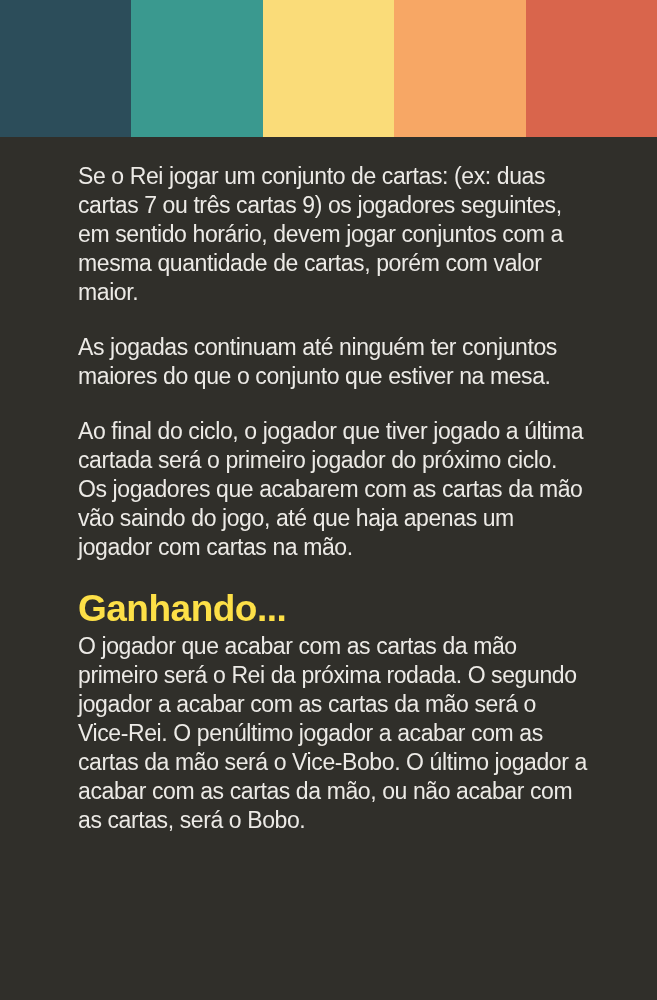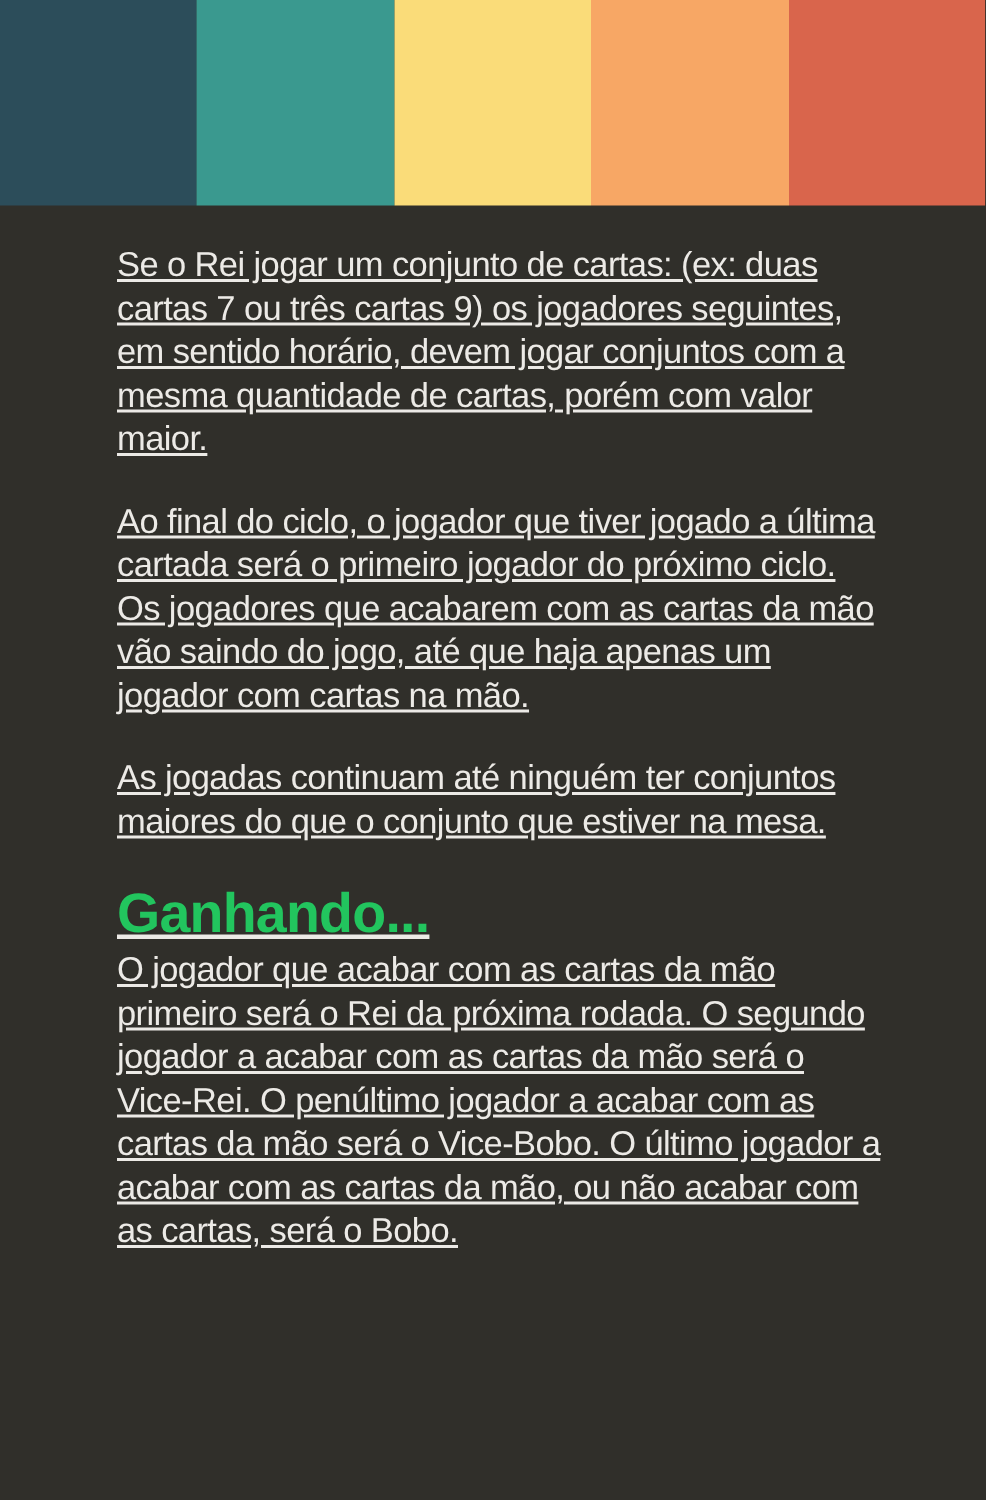--- a/index.html
+++ b/index.html
@@ -22,40 +22,39 @@
     width: 100%;
     height: 137px;
   }
   .stripe {
     flex: 1 1 20%;
     height: 100%;
   }
   .content {
     padding: 25px 14px 0 78px;
     color: #eceae6;
-    text-decoration: underline;
   }
   .para {
     margin: 0 0 26px 0;
     font-size: 23px;
     line-height: 29px;
     letter-spacing: -0.4px;
     font-weight: 400;
     white-space: pre-line;
   }
   .para.emphasis {
     font-weight: 600;
   }
   .heading {
     margin: 8px 0 2px 0;
     font-size: 37px;
     line-height: 42px;
     font-weight: 700;
     letter-spacing: -0.5px;
-    color: #22c55e;
+    color: #fde047;
   }
 </style>
 </head>
 <body style="background-color: rgb(48, 47, 42);">
 
 <div class="page" style="background-color: rgb(48, 47, 42);">
 
   <div class="banner">
     <div class="stripe" style="background-color: rgb(44, 77, 90);"></div>
     <div class="stripe" style="background-color: rgb(58, 153, 143);"></div>
@@ -65,28 +64,28 @@
   </div>
 
   <div class="content" style="color: rgb(236, 234, 230);">
     <p class="para">Se o Rei jogar um conjunto de cartas: (ex: duas
 cartas 7 ou três cartas 9) os jogadores seguintes,
 em sentido horário, devem jogar conjuntos com a
 mesma quantidade de cartas, porém com valor
 maior.</p>
 
 
+    <p class="para">As jogadas continuam até ninguém ter conjuntos
+maiores do que o conjunto que estiver na mesa.</p>
+
     <p class="para">Ao final do ciclo, o jogador que tiver jogado a última
 cartada será o primeiro jogador do próximo ciclo.
 Os jogadores que acabarem com as cartas da mão
 vão saindo do jogo, até que haja apenas um
 jogador com cartas na mão.</p>
-
-    <p class="para">As jogadas continuam até ninguém ter conjuntos
-maiores do que o conjunto que estiver na mesa.</p>
 
     <h1 class="heading">Ganhando...</h1>
 
     <p class="para">O jogador que acabar com as cartas da mão
 primeiro será o Rei da próxima  rodada. O segundo
 jogador a acabar com as cartas da mão será o
 Vice-Rei. O penúltimo jogador a acabar com as
 cartas da mão será o Vice-Bobo. O último jogador a
 acabar com as cartas da mão, ou não acabar com
 as cartas, será o Bobo.</p>

